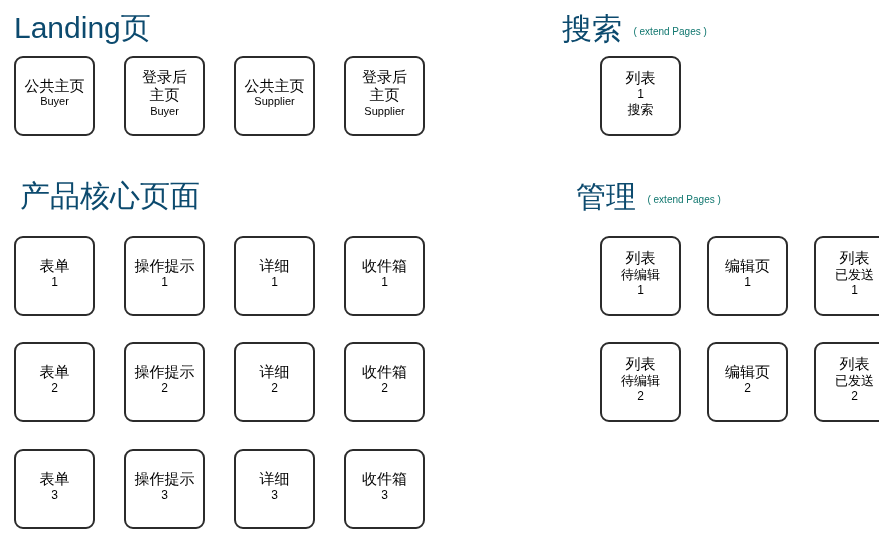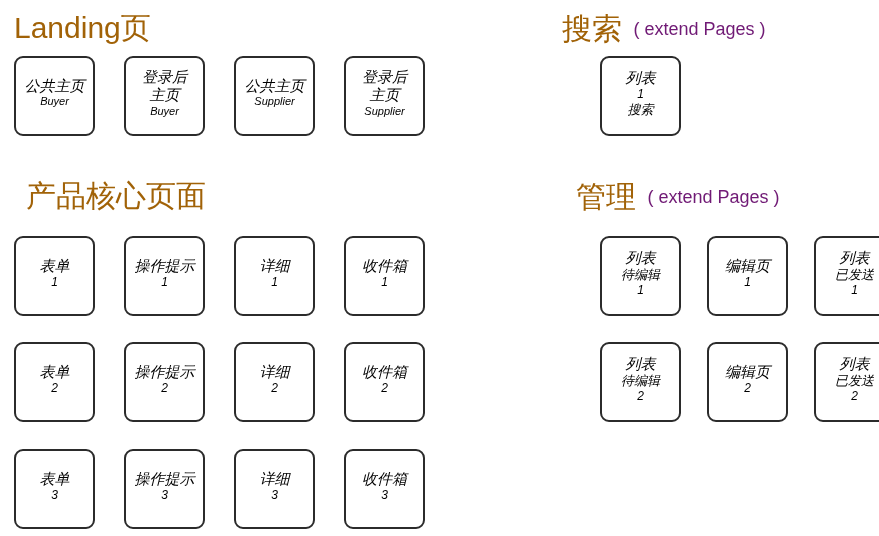--- a/index.html
+++ b/index.html
@@ -30,36 +30,35 @@
 
   
   .section-head {
     position: absolute;
     white-space: nowrap;
     line-height: 1;
   }
   .section-title {
     font-size: 30px;
     font-weight: 400;
-    color: #a16207;
+    color: #0c4a6e;
     letter-spacing: 0px;
   }
   .section-sub {
-    font-size: 18px;
-    color: #701a75;
+    font-size: 10px;
+    color: #0f766e;
     margin-left: 7px;
     position: relative;
     top: -4px;
   }
 
   
   .card-row {
     position: absolute;
     display: flex;
-    font-style: italic;
   }
   .card-row.left-row  { gap: 29px; }
   .card-row.right-row { gap: 26px; margin-left: 38px; }
 
   
   .card {
     width: 81px;
     height: 80px;
     box-sizing: border-box;
     border: 2px solid #2b2b2b;
@@ -123,21 +122,21 @@
         <span class="card-line tiny">Supplier</span>
       </div>
 
       <div class="card">
         <span class="card-line primary">登录后</span>
         <span class="card-line primary">主页</span>
         <span class="card-line tiny">Supplier</span>
       </div>
     </div>
 
-    <div class="section-head" style="left:12px; top:181px;">
+    <div class="section-head" style="left:6px; top:181px;">
       <span class="section-title">产品核心页面</span>
     </div>
 
     <div class="card-row left-row" style="left:0px; top:236px;">
       <div class="card">
         <span class="card-line primary">表单</span>
         <span class="card-line num">1</span>
       </div>
       <div class="card">
         <span class="card-line primary">操作提示</span>

